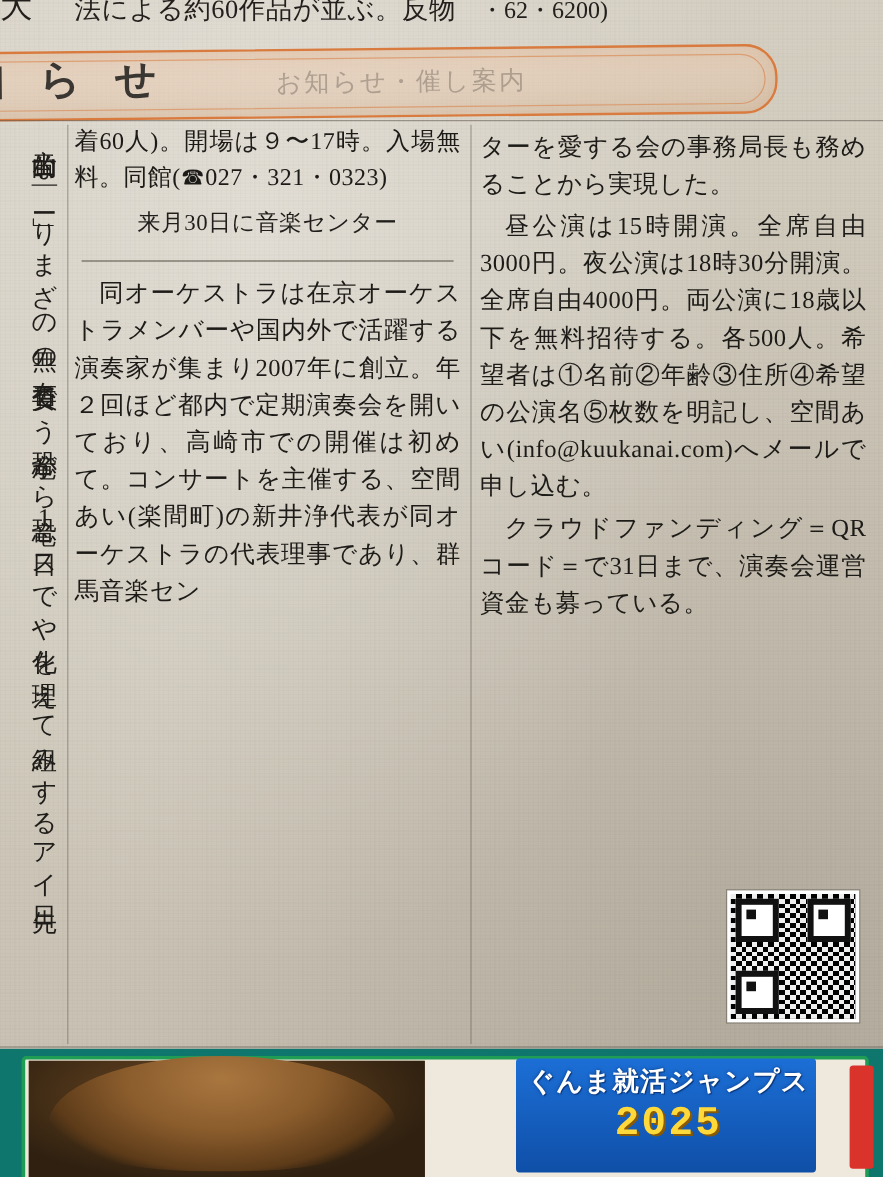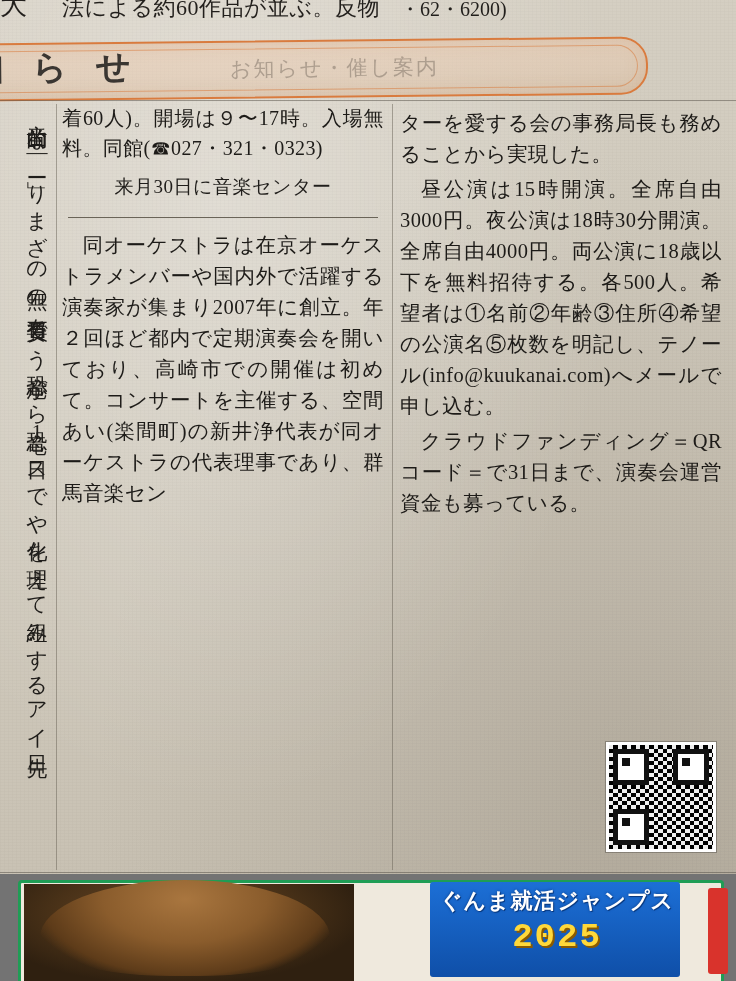--- a/index.html
+++ b/index.html
@@ -121,21 +121,21 @@
   }
   .qr-eye{position:absolute;width:26px;height:26px;border:5px solid #111;background:#fff;}
   .qr-eye i{display:block;width:8px;height:8px;background:#111;margin:4px;}
   .eye-tl{left:7px;top:7px;}
   .eye-tr{right:7px;top:7px;}
   .eye-bl{left:7px;bottom:7px;}
 
   
   .ad{
     position:absolute;left:0;top:874px;width:736px;height:107px;
-    overflow:hidden;background:#737373;
+    overflow:hidden;background:#0f766e;
   }
   .ad-green{
     position:absolute;left:18px;top:6px;width:700px;height:101px;
     border:3px solid #1f9d55;border-radius:4px;background:#efe9dd;
   }
   .ad-photo{
     position:absolute;left:24px;top:10px;width:330px;height:97px;
     background:
       radial-gradient(ellipse at 45% 30%, #6b4a2a 0%, #4a3218 45%, #2f2010 75%),
       linear-gradient(180deg,#7a5630,#3a2713);
@@ -196,21 +196,21 @@
   <div class="leftcol">音山的な―ー」りまざの無の有委員でう恐竜がら恐竜1日スでや化を理えて組みするアイ日先</div>
 
   <div class="colA">
     <div class="jp tail">着60人)。開場は９〜17時。入場無料。同館(☎027・321・0323)</div>
     <div class="subhead">来月30日に音楽センター</div>
     <div class="jp bodyblock indent">同オーケストラは在京オーケストラメンバーや国内外で活躍する演奏家が集まり2007年に創立。年２回ほど都内で定期演奏会を開いており、高崎市での開催は初めて。コンサートを主催する、空間あい(楽間町)の新井浄代表が同オーケストラの代表理事であり、群馬音楽セン</div>
   </div>
 
   <div class="colB">
     <div class="jp bodyblock">ターを愛する会の事務局長も務めることから実現した。</div>
-    <div class="jp bodyblock indent">昼公演は15時開演。全席自由3000円。夜公演は18時30分開演。全席自由4000円。両公演に18歳以下を無料招待する。各500人。希望者は①名前②年齢③住所④希望の公演名⑤枚数を明記し、テノール(info@kuukanai.com)へメールで申し込む。</div>
+    <div class="jp bodyblock indent">昼公演は15時開演。全席自由3000円。夜公演は18時30分開演。全席自由4000円。両公演に18歳以下を無料招待する。各500人。希望者は①名前②年齢③住所④希望の公演名⑤枚数を明記し、空間あい(info@kuukanai.com)へメールで申し込む。</div>
     <div class="jp bodyblock indent">クラウドファンディング＝QRコード＝で31日まで、演奏会運営資金も募っている。</div>
 
     <div class="qr">
       <div class="qr-grid"></div>
       <div class="qr-eye eye-tl">
           <i></i>
         </div>
       <div class="qr-eye eye-tr">
           <i></i>
         </div>

